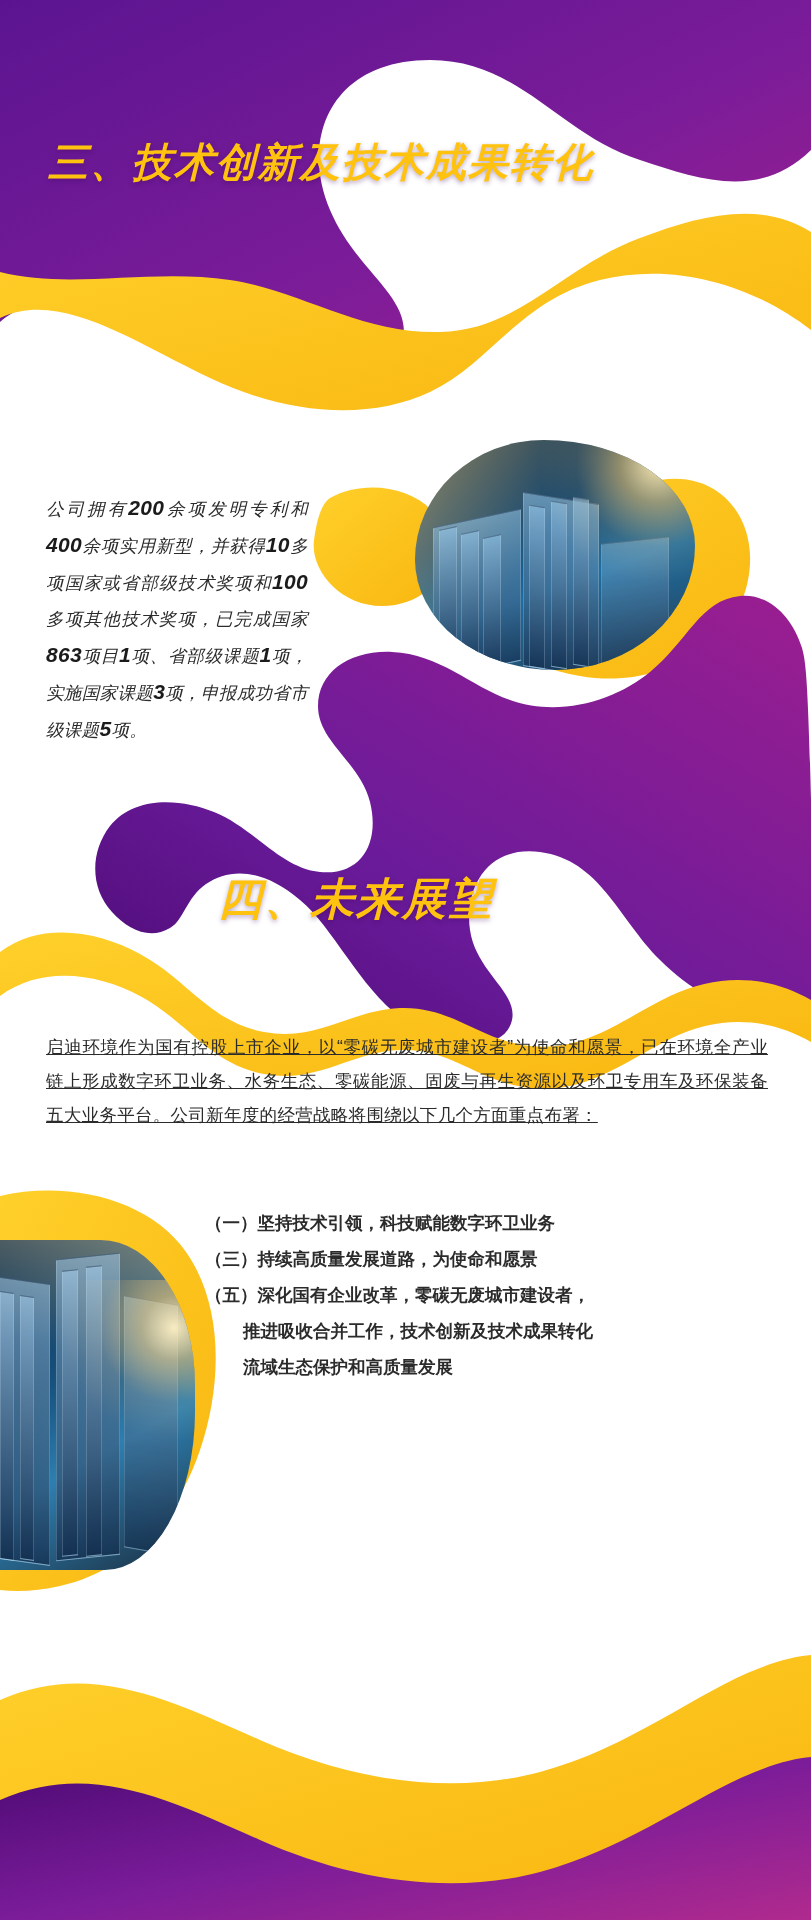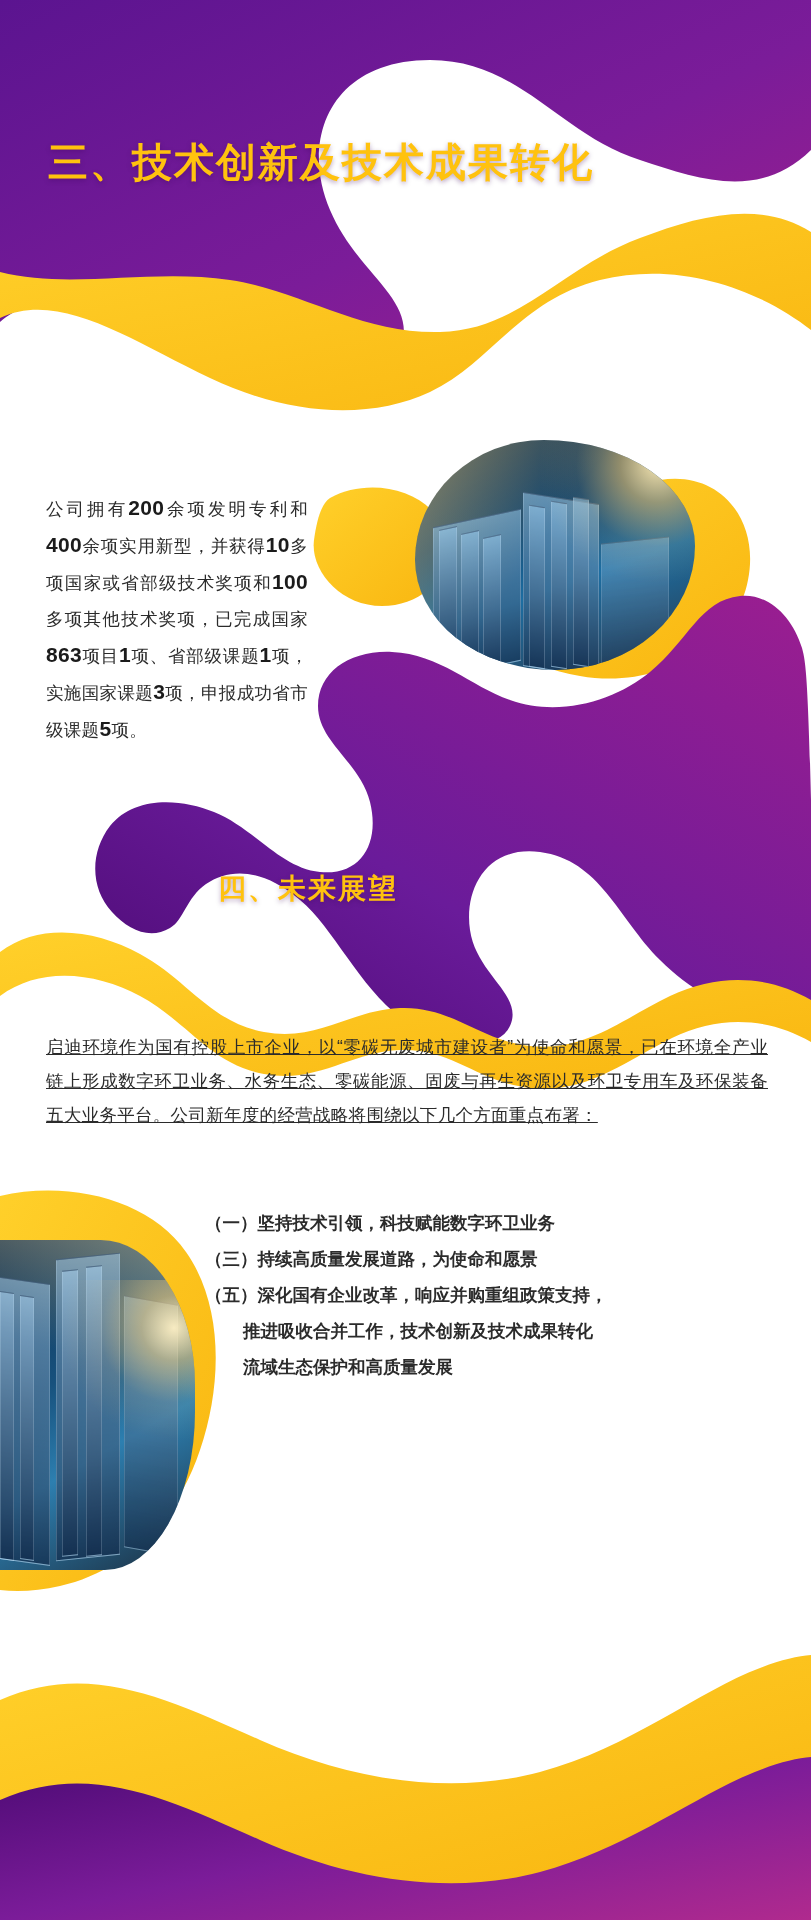--- a/index.html
+++ b/index.html
@@ -75,34 +75,35 @@
     right: -12px;
     top: 40px;
     width: 150px;
     height: 160px;
     background: radial-gradient(circle at 78% 30%, rgba(255,240,195,0.95) 0%, rgba(255,210,120,0.5) 20%, rgba(255,200,110,0.10) 46%, rgba(255,200,110,0) 70%);
   }
   .heading {
     position: absolute;
     color: #FFC20E;
     font-weight: bold;
+    font-style: italic;
     letter-spacing: 2px;
     white-space: nowrap;
     text-shadow: 0 2px 5px rgba(60,0,90,0.35);
     text-align: center;
   }
   #heading-3 {
     left: 48px;
     top: 135px;
     font-size: 40px;
   }
   #heading-4 {
     left: 218px;
     top: 870px;
-    font-size: 28px;
+    font-size: 44px;
   }
   .body-text {
     position: absolute;
     color: #2b2b2b;
     font-size: 17.5px;
     line-height: 34px;
     letter-spacing: 0.3px;
     text-align: justify;
   }
   .body-text b {
@@ -113,20 +114,21 @@
   #para-1 {
     left: 46px;
     top: 348px;
     width: 720px;
   }
   #para-2 {
     left: 46px;
     top: 490px;
     width: 262px;
     line-height: 36px;
+    font-style: italic;
   }
   #para-3 {
     left: 46px;
     top: 1030px;
     width: 722px;
     text-decoration: underline;
   }
   #list {
     position: absolute;
     left: 205px;
@@ -284,18 +286,18 @@
   <div class="heading" id="heading-4">四、未来展望</div>
 
 
   <div class="body-text" id="para-2">公司拥有<b>200</b>余项发明专利和<b>400</b>余项实用新型，并获得<b>10</b>多项国家或省部级技术奖项和<b>100</b>多项其他技术奖项，已完成国家<b>863</b>项目<b>1</b>项、省部级课题<b>1</b>项，实施国家课题<b>3</b>项，申报成功省市级课题<b>5</b>项。</div>
 
   <div class="body-text" id="para-3">启迪环境作为国有控股上市企业，以“零碳无废城市建设者”为使命和愿景，已在环境全产业链上形成数字环卫业务、水务生态、零碳能源、固废与再生资源以及环卫专用车及环保装备五大业务平台。公司新年度的经营战略将围绕以下几个方面重点布署：</div>
 
   <div id="list">
     <span class="item">（一）坚持技术引领，科技赋能数字环卫业务</span>
     <span class="item">（三）持续高质量发展道路，为使命和愿景</span>
-    <span class="item">（五）深化国有企业改革，响应并购重组政策支持，</span>
+    <span class="item">（五）深化国有企业改革，零碳无废城市建设者，</span>
     <span class="item indented">推进吸收合并工作，技术创新及技术成果转化</span>
     <span class="item indented">流域生态保护和高质量发展</span>
   </div>
 
 </div>
 
 </body></html>

